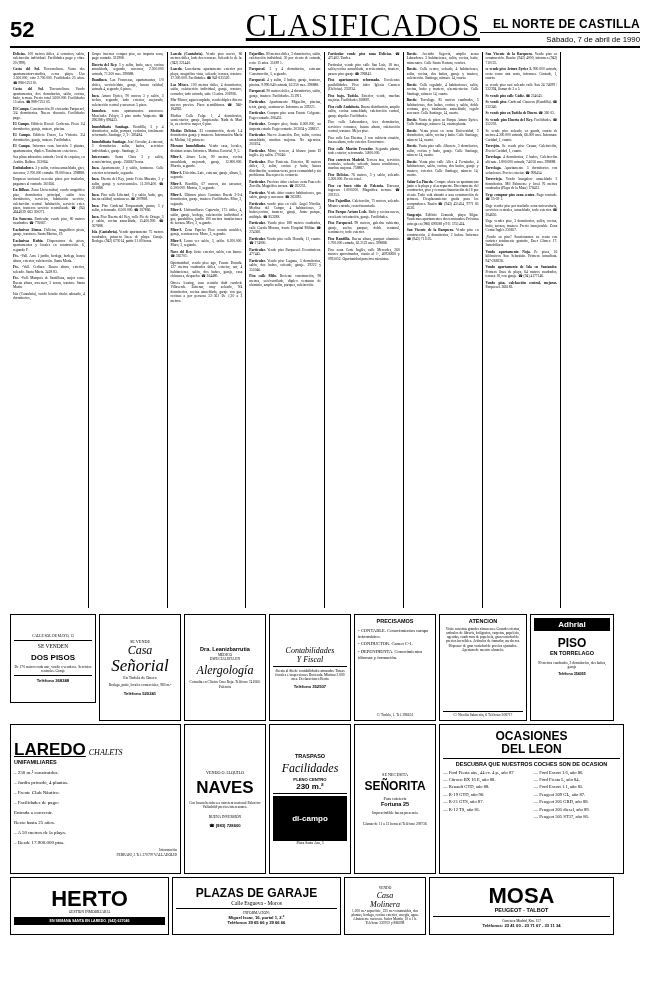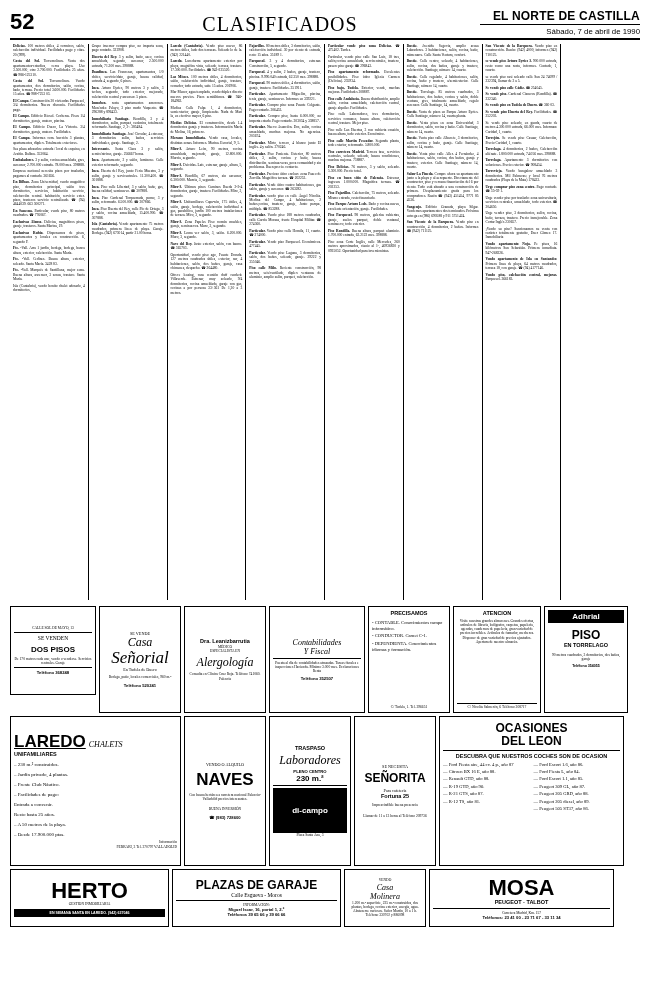--- a/index.html
+++ b/index.html
@@ -9,21 +9,21 @@
     background:#ffffff;
     font-family:"Liberation Serif", serif;
     color:#000;
     overflow:hidden;
   }
   .page { position:relative; width:650px; height:986px; padding:8px 10px; }
 
   
   .masthead { display:flex; align-items:flex-end; border-bottom:2px solid #000; padding-bottom:2px; }
   .folio { font-family:"Liberation Sans", sans-serif; font-weight:bold; font-size:22px; line-height:28px; width:70px; }
-  .section-title { flex:1; text-align:center; font-family:"Liberation Serif", serif; font-size:20px; letter-spacing:1px; font-weight:normal; }
+  .section-title { flex:1; text-align:right; font-family:"Liberation Serif", serif; font-size:31px; letter-spacing:1px; font-weight:normal;text-decoration:underline; }
   .masthead-right { width:160px; text-align:right; }
   .paper-name { font-family:"Liberation Sans", sans-serif; font-weight:bold; font-size:12px; letter-spacing:.2px; }
   .paper-date { font-family:"Liberation Sans", sans-serif; font-size:7.8px; margin-top:2px; }
   .rule-thin { border-top:1px solid #000; margin-top:1px; }
 
   
   .cols { display:flex; gap:0; margin-top:4px; height:556px; }
   .col {
     width:81px; padding:0 3px;
     border-right:1px solid #000;
@@ -232,21 +232,21 @@
       <div class="ad" style="width:82px;height:107px;">
         <div class="ad-inner">
           <div class="sm ad-title">Dra. Leanizbarrutia</div>
           <div class="xtiny">MÉDICO</div>
           <div class="xtiny">ESPECIALISTA EN</div>
           <div class="lg script" style="margin:3px 0;">Alergología</div>
           <div class="xtiny">Consulta en Clínica Cruz Roja. Teléfono 741060. Palencia</div>
         </div>
       </div>
 
-      <div class="ad" style="width:96px;height:107px;">
+      <div class="ad" style="width:82px;height:107px;">
         <div class="ad-inner">
           <div class="md script">Contabilidades</div>
           <div class="md script">Y Fiscal</div>
           <div class="rowline"></div>
           <div class="xtiny">Puesta al día de contabilidades atrasadas. Tareas fiscales e inspecciones Hacienda. Mínimo 3.000 mes. Declaraciones Renta</div>
           <div class="tiny phone" style="margin-top:3px;">Teléfono 352507</div>
         </div>
       </div>
 
       <div class="ad" style="width:82px;height:107px;">
@@ -312,21 +312,21 @@
           <div class="ad-title xl" style="margin:4px 0;">NAVES</div>
           <div class="xtiny">Con buena hectárea a carretera nacional Palencia-Valladolid precios interesantes.</div>
           <div class="xtiny" style="margin-top:6px;">BUENA INVERSIÓN</div>
           <div class="tiny phone" style="margin-top:4px;">☎ (983) 728600</div>
         </div>
       </div>
 
       <div class="ad" style="width:82px;height:150px;">
         <div class="ad-inner">
           <div class="sm ad-title">TRASPASO</div>
-          <div class="lg script" style="margin:2px 0;">Laboradores</div>
+          <div class="lg script" style="margin:2px 0;">Facilidades</div>
           <div class="tiny ad-title">PLENO CENTRO</div>
           <div class="md ad-title">230 m.²</div>
           <div class="rowline"></div>
           <div class="ad-title md blackbar" style="width:100%;padding:18px 0;">di-campo</div>
           <div class="xtiny">Plaza Santa Ana, 3</div>
         </div>
       </div>
 
       <div class="ad" style="width:82px;height:150px;">
         <div class="ad-inner">

